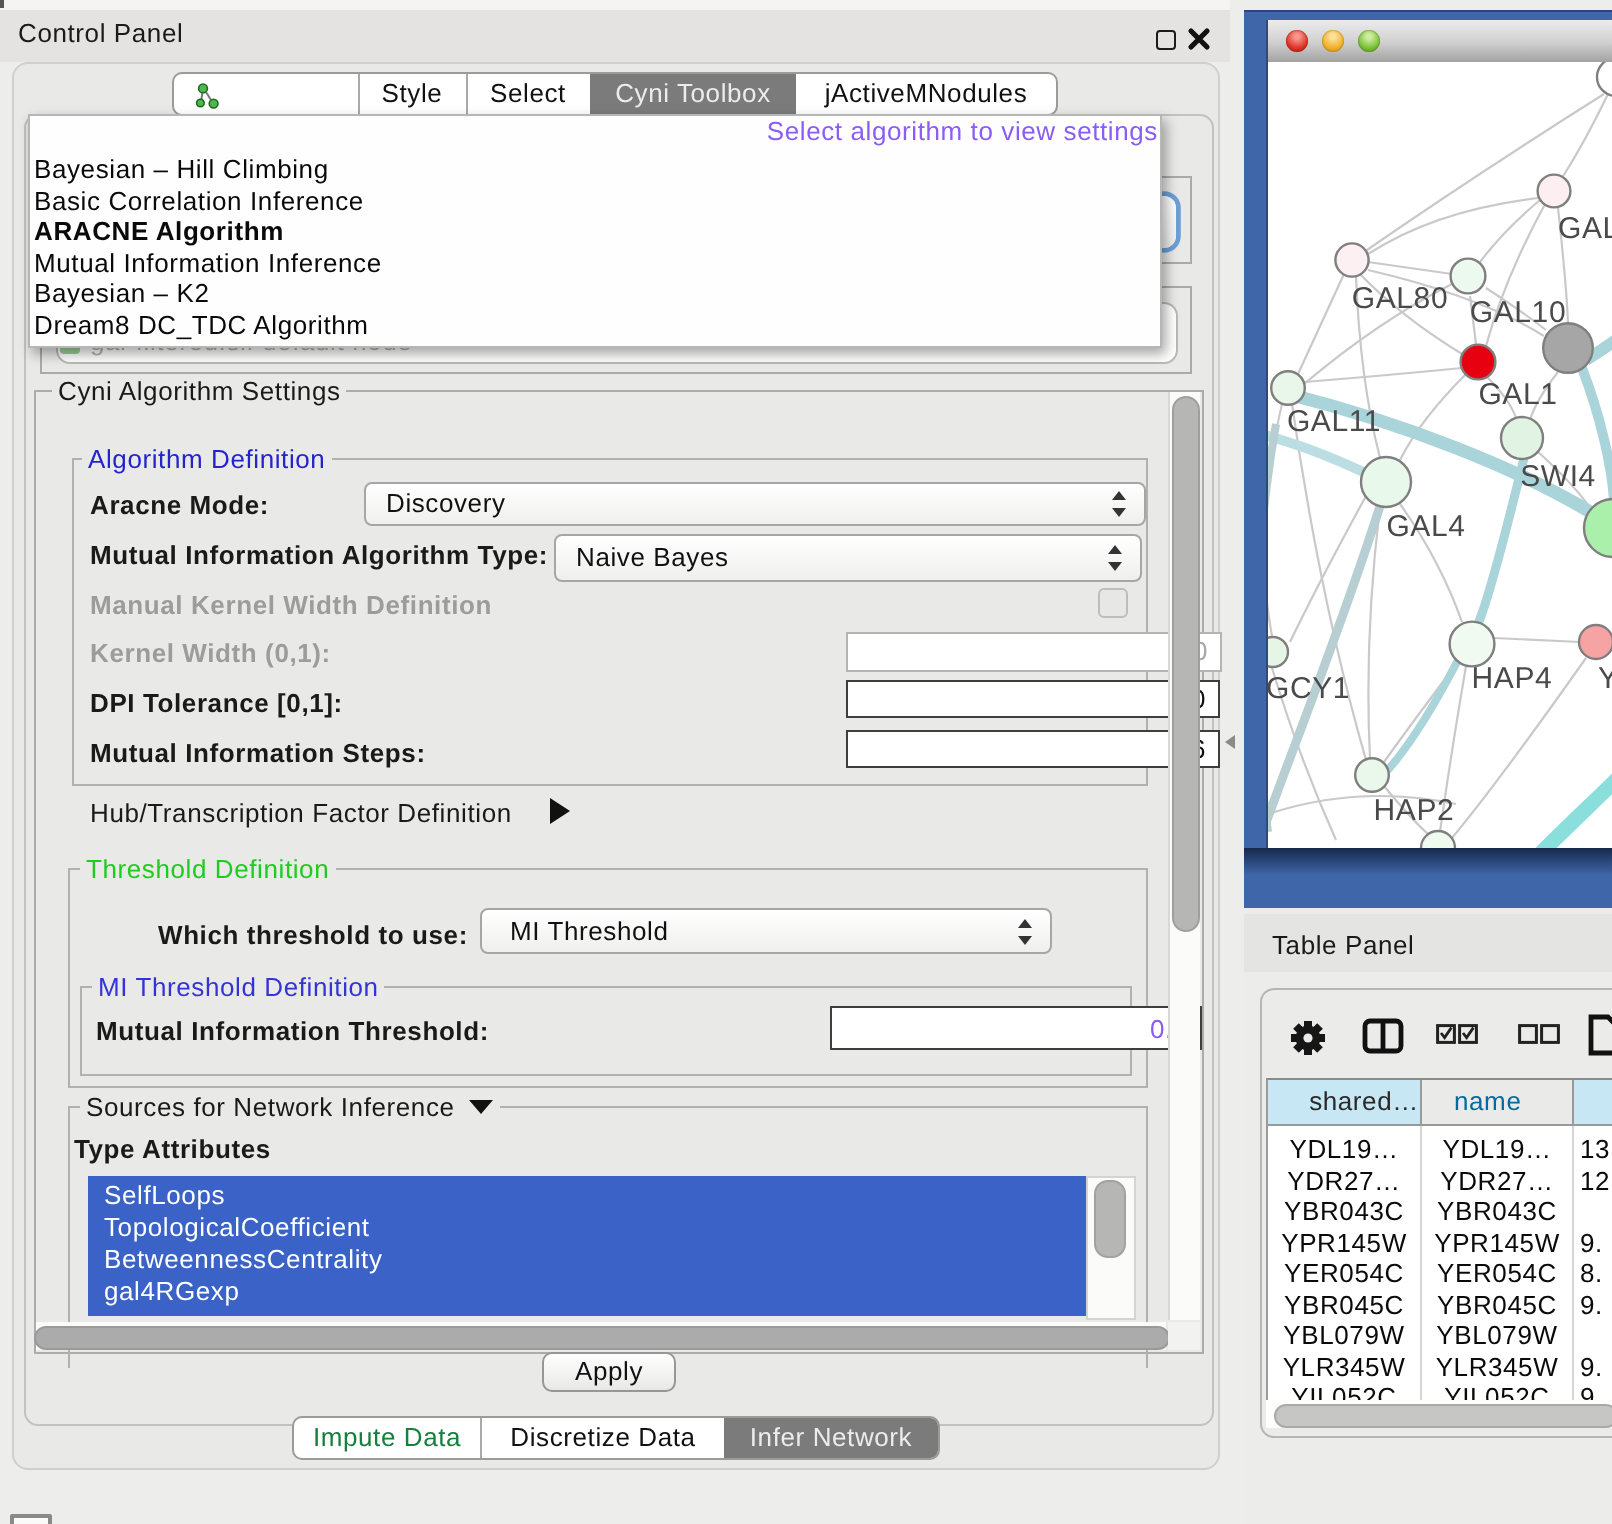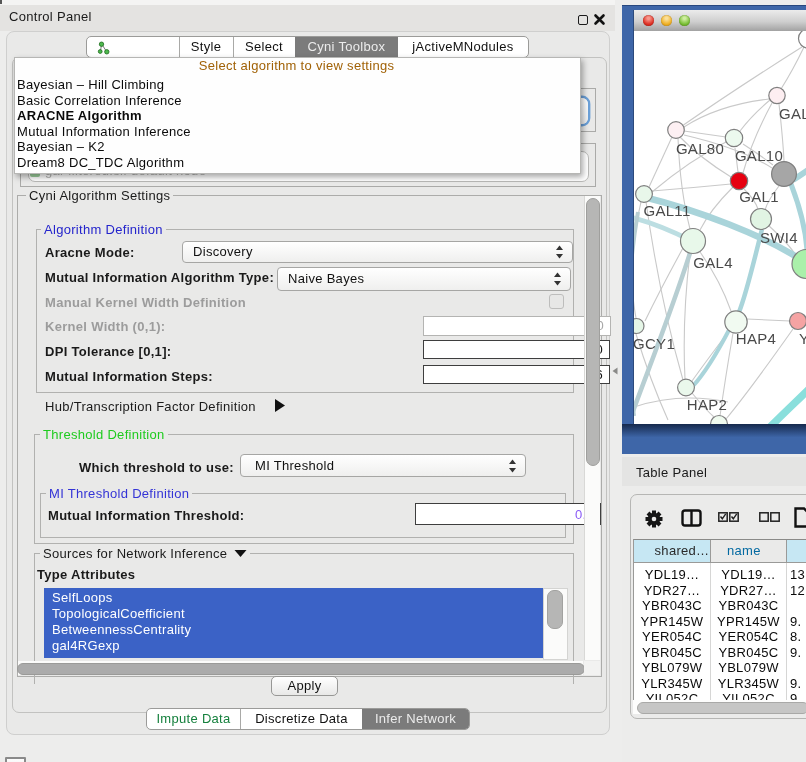--- a/index.html
+++ b/index.html
@@ -131,21 +131,21 @@
   <div class="abs" style="left:94px;top:0;width:121px;height:20px;line-height:20px;text-align:center;color:#111;">Discretize Data</div>
   <div class="abs" style="left:215px;top:0;width:107px;height:20px;line-height:20px;text-align:center;background:#7b7b7b;color:#ececec;">Infer Network</div>
 </div>
 
 <div class="abs" style="left:5px;top:757px;width:17px;height:10px;background:linear-gradient(#fdfdfd,#ededec);border:2px solid #8a8a8a;border-radius:1px;"></div>
 <svg class="abs" style="left:612px;top:367px;" width="6" height="8" viewBox="0 0 6 8">
     <path d="M5.5 0.5 L5.5 7.5 L0.5 4 Z" fill="#8a8a88"></path>
   </svg>
 
 <div class="abs" style="left:14px;top:57px;width:565px;height:115px;background:#fefefe;border:1px solid #b6b6b4;box-shadow:2px 3px 6px rgba(0,0,0,0.35);"></div>
-<div class="abs" style="left:14px;top:58px;width:565px;height:15px;font-size:13px;color:#a16207;text-align:center;">Select algorithm to view settings</div>
+<div class="abs" style="left:14px;top:58px;width:565px;height:15px;font-size:13px;color:#8b5cf6;text-align:right;">Select algorithm to view settings</div>
 <div class="abs" style="left:17px;top:77px;font-size:13px;color:#0a0a0a;line-height:15.6px;">Bayesian – Hill Climbing<br>Basic Correlation Inference<br><span class="b">ARACNE Algorithm</span><br>Mutual Information Inference<br>Bayesian – K2<br>Dream8 DC_TDC Algorithm</div>
 
 <div class="abs" style="left:622px;top:5px;width:184px;height:449px;background:#3e66a8;">
   <div class="abs" style="left:0;top:0;width:184px;height:1px;background:#27477e;"></div>
   <div class="abs" style="left:11px;top:5px;width:1px;height:414px;background:#2c4a7c;"></div>
   <div class="abs" style="left:12px;top:5px;width:172px;height:21px;background:linear-gradient(#ececec,#cfcfcf 55%,#a2a2a2);border-bottom:1px solid #6f6f6f;">
     <div class="abs" style="left:9px;top:5px;width:11px;height:11px;border-radius:50%;background:radial-gradient(circle at 50% 30%,#f7978c 12%,#e03529 60%,#a91408);box-shadow:inset 0 0 1px #8a0f08;"></div>
     <div class="abs" style="left:27px;top:5px;width:11px;height:11px;border-radius:50%;background:radial-gradient(circle at 50% 30%,#fbe09a 12%,#f0b229 60%,#c08408);box-shadow:inset 0 0 1px #9a6c0a;"></div>
     <div class="abs" style="left:45px;top:5px;width:11px;height:11px;border-radius:50%;background:radial-gradient(circle at 50% 30%,#cfeda0 12%,#7cc13a 60%,#4f8c12);box-shadow:inset 0 0 1px #44720f;"></div>
   </div>

